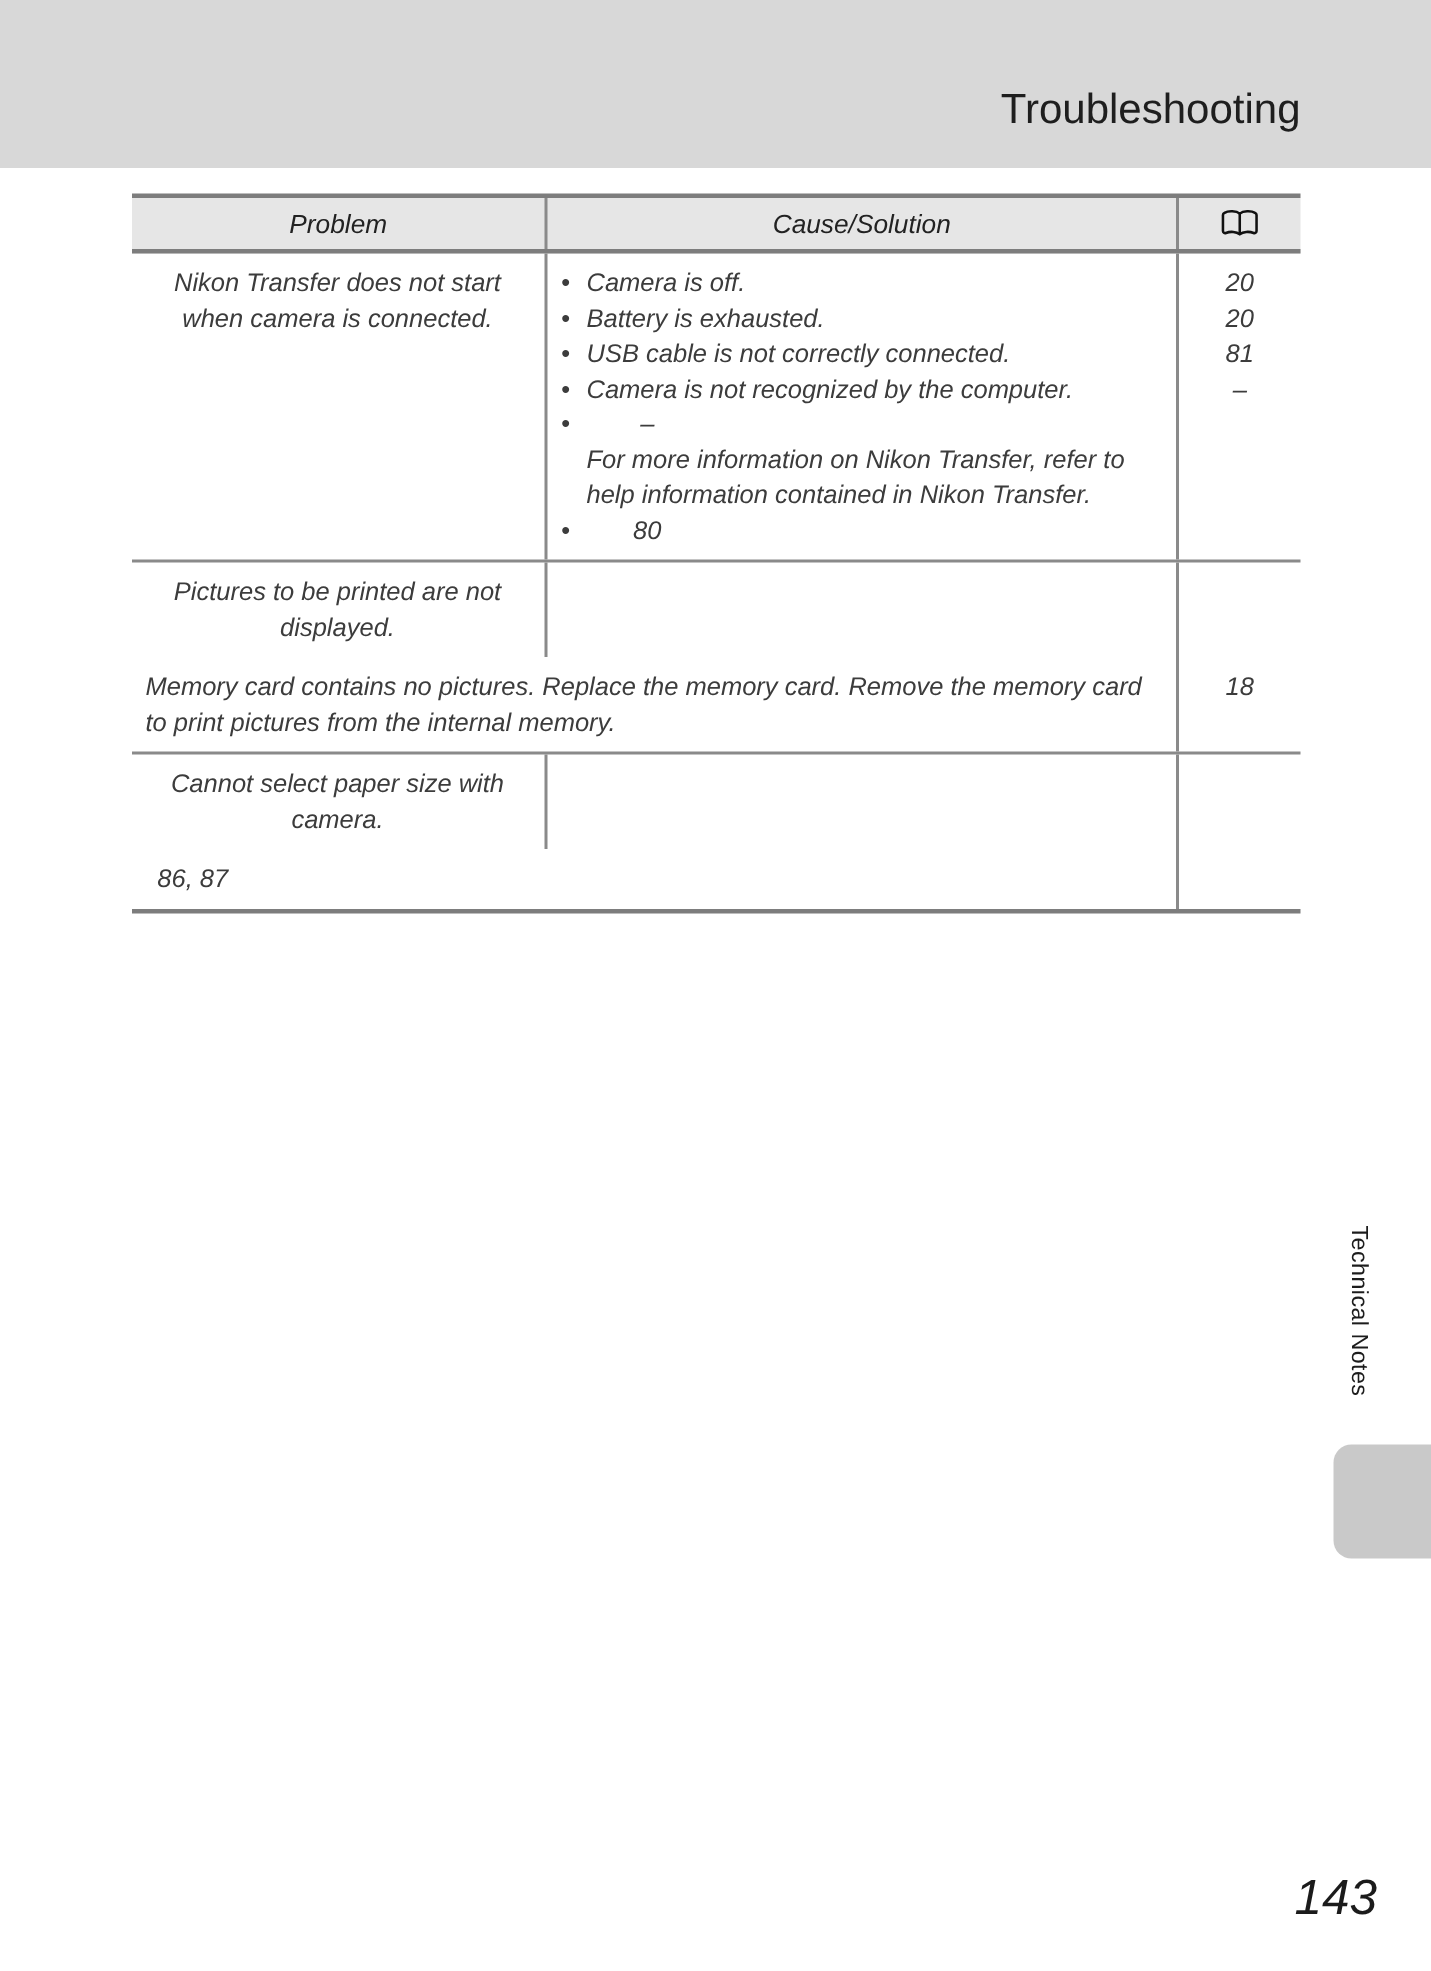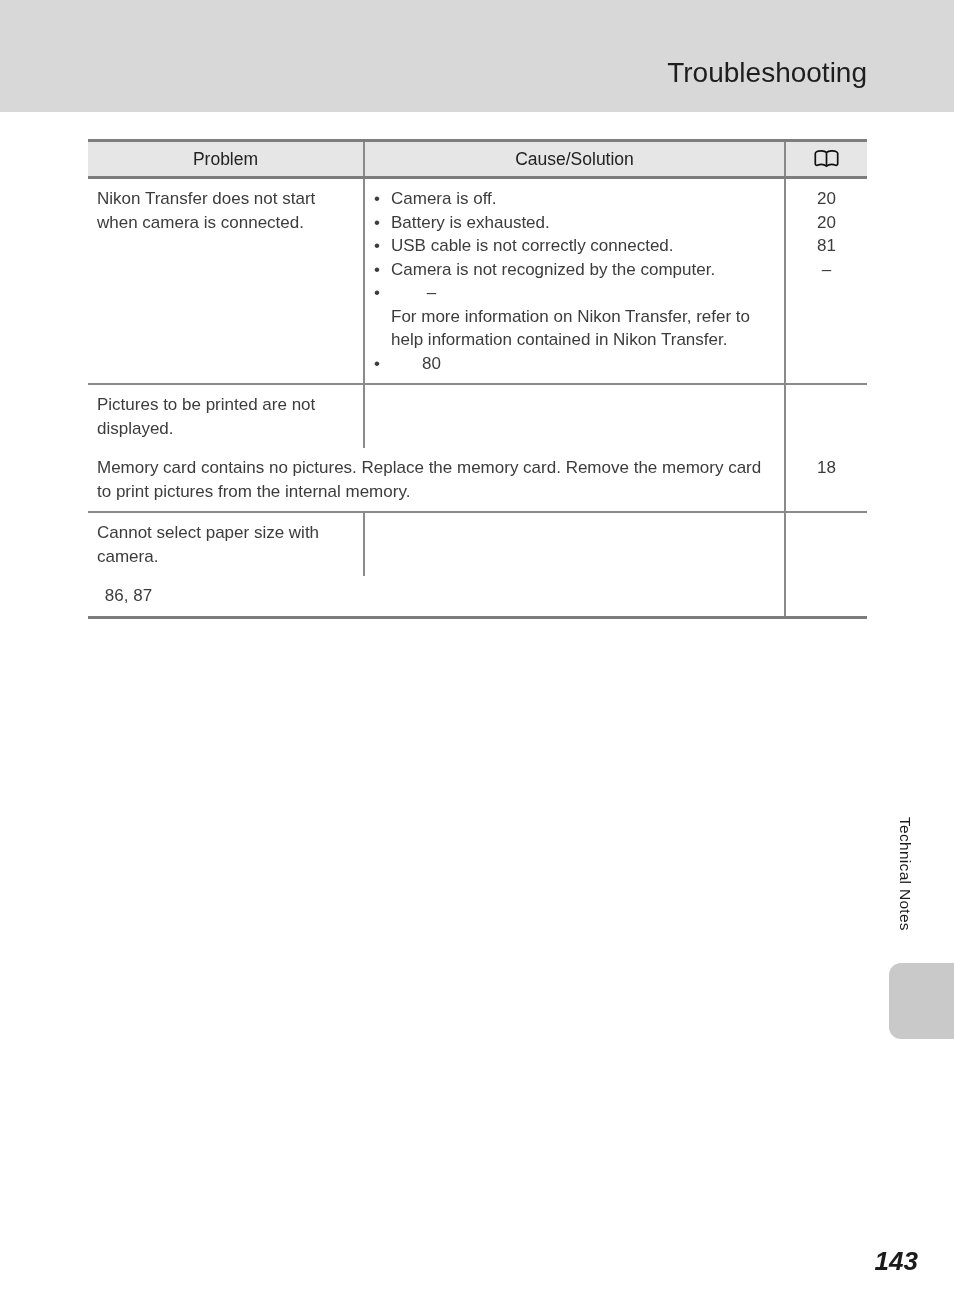--- a/index.html
+++ b/index.html
@@ -22,41 +22,42 @@
   .top-band{
     position:absolute;left:0;top:0;width:954px;height:112px;
     background:var(--band);
   }
   .running-title{
     position:absolute;right:87px;top:61px;
     font-size:28px;line-height:24px;color:#1e1e1e;
   }
   
   .doc-table{
-    position:absolute;left:88px;top:139px;width:779px;
+    position:absolute;left:88px;top:129px;width:779px;
     border-top:3px solid var(--bdark);
     border-bottom:3px solid var(--bdark);
+    font-style:italic;
   }
   .t-header{
     display:flex;background:var(--hbg);
     border-bottom:3px solid var(--bdark);
   }
   .hc{box-sizing:border-box;height:34px;line-height:34px;text-align:center;
       font-size:17.5px;color:#222222;}
   .hc-problem{width:277px;border-right:2px solid var(--bmid);}
   .hc-cause{flex:1;border-right:2px solid var(--bmid);}
   .hc-ref{width:81px;display:flex;align-items:center;justify-content:center;}
   .hc-ref svg{display:block;}
   .t-row{display:flex;position:relative;}
   .t-row + .t-row{border-top:2px solid var(--bmid);flex-direction:column;}
   .pcell{
     box-sizing:border-box;width:277px;flex:none;
     border-right:2px solid var(--bmid);
     padding:8px 10px 8px 9px;
-    font-size:17px;line-height:23.5px;
+    font-size:17px;line-height:23.5px;text-align:center;
   }
   .items{flex:1;display:flex;flex-direction:column;padding:8px 0;}
   .vdiv{position:absolute;top:0;bottom:0;right:81px;width:2px;background:var(--bmid);}
   .item{display:flex;align-items:flex-start;}
   .marker{flex:none;width:17px;padding-left:9px;font-size:17px;line-height:23.5px;}
   .no-indent{padding-left:9px;}
   .item-text{flex:1;font-size:17px;line-height:23.5px;padding-right:10px;}
   .item-ref{flex:none;width:81px;text-align:center;font-size:17px;line-height:23.5px;}
   
   .side-label{
@@ -65,21 +66,21 @@
     font-size:15.5px;letter-spacing:0.3px;color:#1c1c1c;
     white-space:nowrap;
   }
   .side-tab{
     position:absolute;left:889px;top:963px;width:65px;height:76px;
     background:var(--tab);
     border-radius:12px 0 0 12px;
   }
   .page-num{
     position:absolute;right:36px;top:1246px;
-    font-size:26px;font-style:italic;font-weight:700;color:#1b1b1b;
+    font-size:33px;font-style:italic;font-weight:400;color:#1b1b1b;
   }
 </style>
 </head>
 <body>
 
 <div class="top-band">
   <div class="running-title">Troubleshooting</div>
 </div>
 
 <div class="doc-table">

